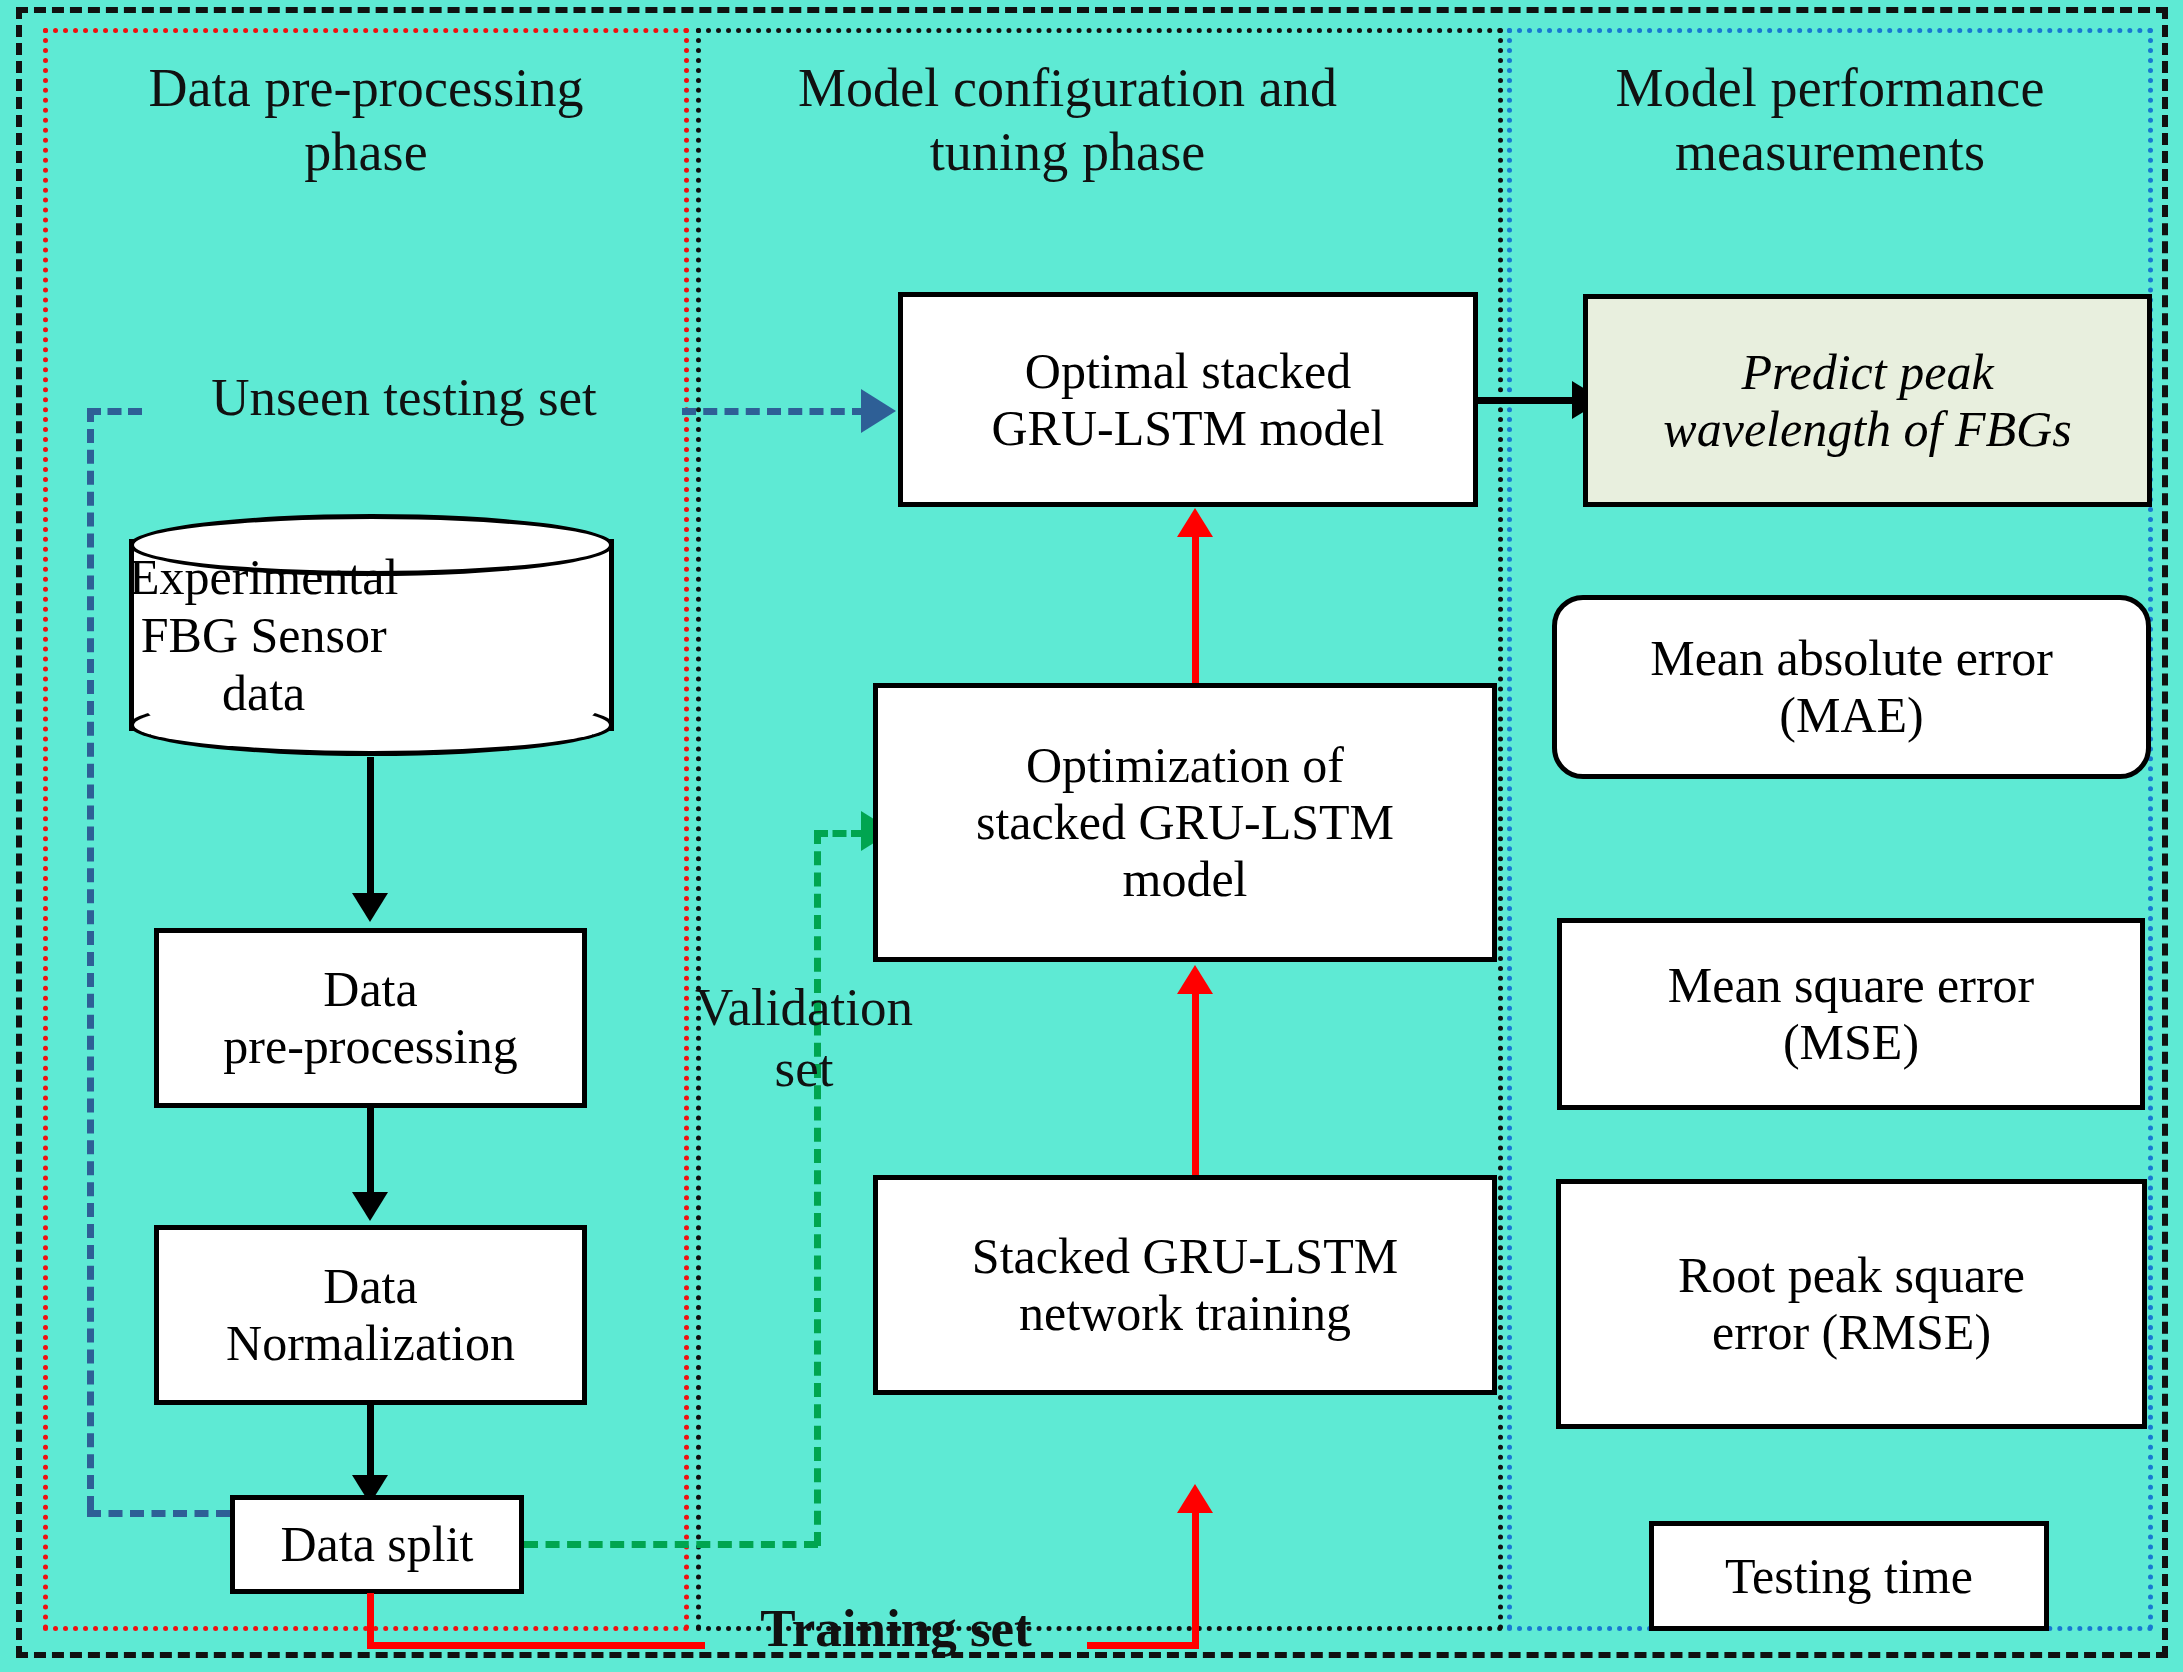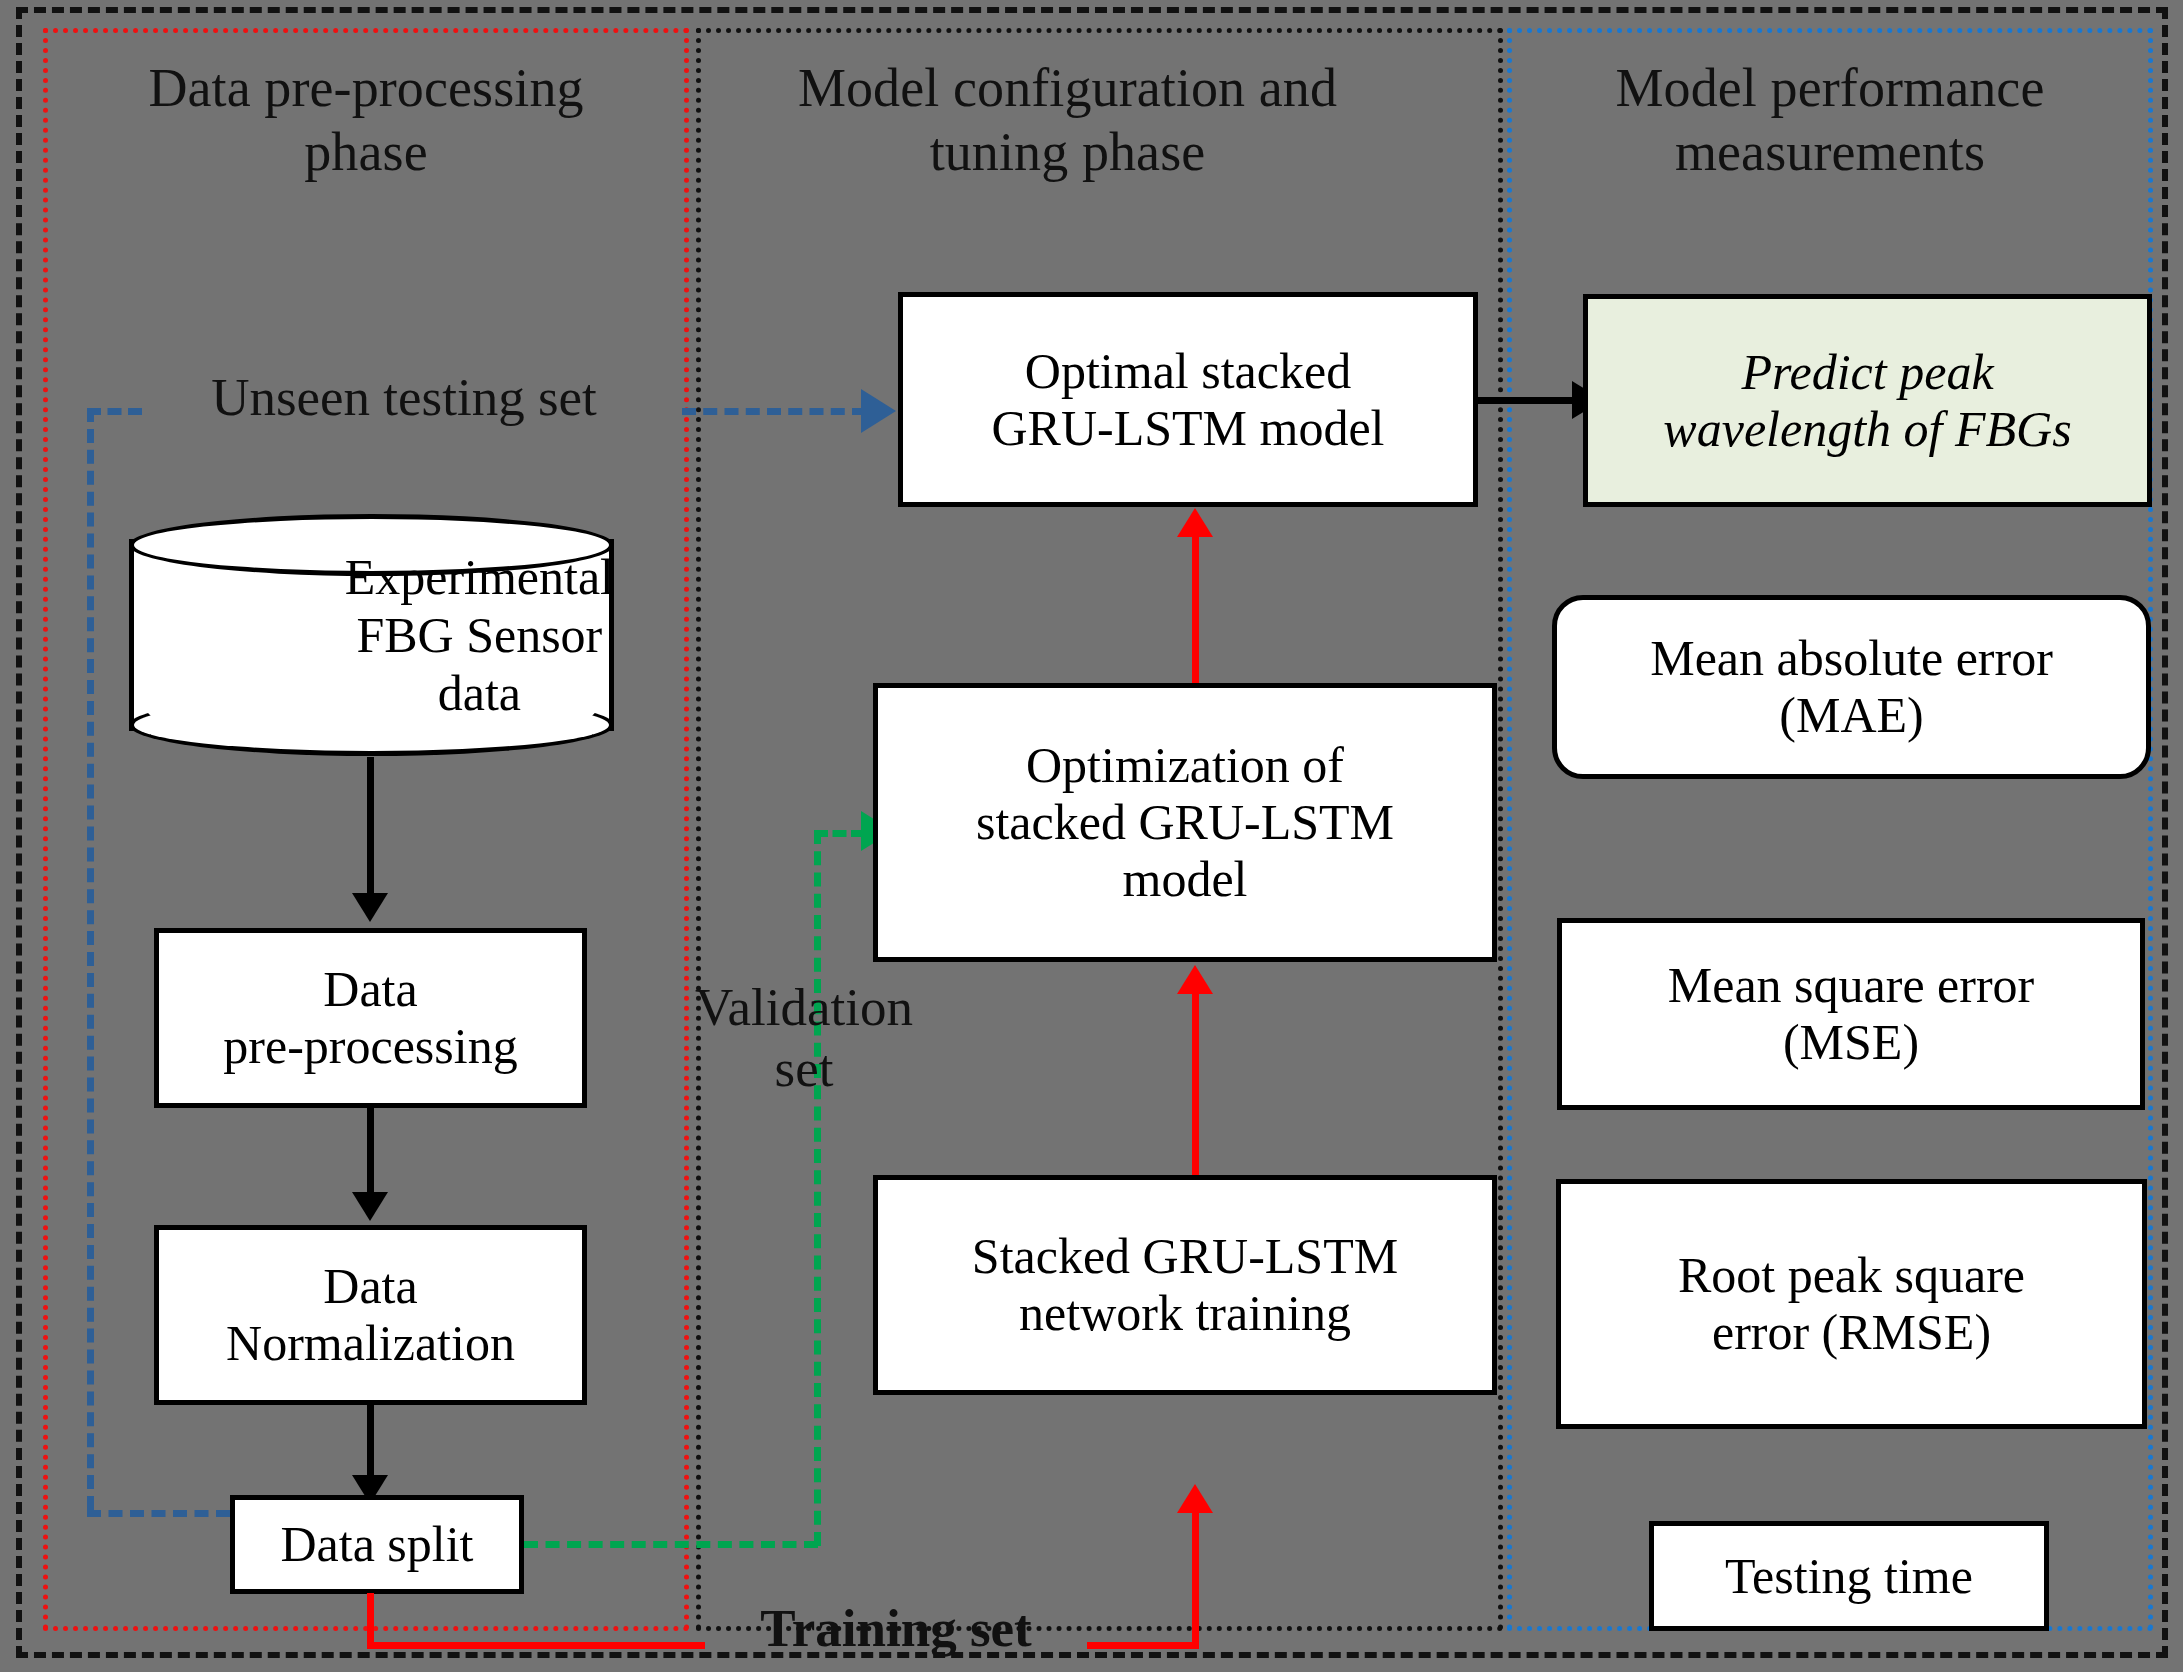--- a/index.html
+++ b/index.html
@@ -1,17 +1,17 @@
 <!DOCTYPE html>
 <html style="font-size:11.8px"><head>
 <meta charset="utf-8">
 <style>
   html,body{margin:0;padding:0;background:#ffffff;}
   body{font-family:"Liberation Serif", serif;}
-  #stage{position:relative;width:2183px;height:1673px;background:#737373;overflow:hidden;}
+  #stage{position:relative;width:2183px;height:1673px;background:#5eead4;overflow:hidden;}
 
   
   .panel{position:absolute;box-sizing:border-box;}
   #outer-frame{left:16px;top:7.3px;width:2152px;height:1651px;border:6.6px dashed #111;}
   #panel-pre{left:43px;top:28px;width:646px;height:1603px;border:5.9px dotted #ef1111;}
   #panel-model{left:696px;top:28px;width:807px;height:1603px;border:5.9px dotted #111;}
   #panel-perf{left:1507px;top:28px;width:646px;height:1603px;border:5.9px dotted #1878d2;}
 
   .panel-title{position:absolute;text-align:center;line-height:1.18;
     font-size:54px;color:#111;letter-spacing:0.1px;}
@@ -27,21 +27,21 @@
 
   
   #db{position:absolute;left:129px;top:514px;width:485px;height:242px;}
   #db .cyl-body{position:absolute;left:0;top:25px;width:100%;height:calc(100% - 50px);
      box-sizing:border-box;border-left:5.1px solid #000;border-right:5.1px solid #000;background:#fff;}
   #db .cyl-top{position:absolute;left:0;top:0;width:100%;height:62px;box-sizing:border-box;
      border:5.1px solid #000;border-radius:50%;background:#fff;}
   #db .cyl-bot{position:absolute;left:0;bottom:0;width:100%;height:62px;box-sizing:border-box;
      border:5.1px solid #000;border-radius:50%;background:#fff;border-top-color:transparent;}
   #db .cyl-label{position:absolute;left:0;top:0;width:100%;height:100%;
-     display:flex;align-items:center;justify-content:flex-end;text-align:center;
+     display:flex;align-items:center;justify-content:flex-start;text-align:center;
      font-size:50px;line-height:1.16;color:#000;}
 
   
   .ln{position:absolute;}
   .v-black{background:#000;width:6.6px;}
   .h-black{background:#000;height:6.6px;}
   .v-red{background:#ff0000;width:6.6px;}
   .h-red{background:#ff0000;height:6.6px;}
 
   .arrow-down{position:absolute;width:0;height:0;border-left:18.4px solid transparent;

